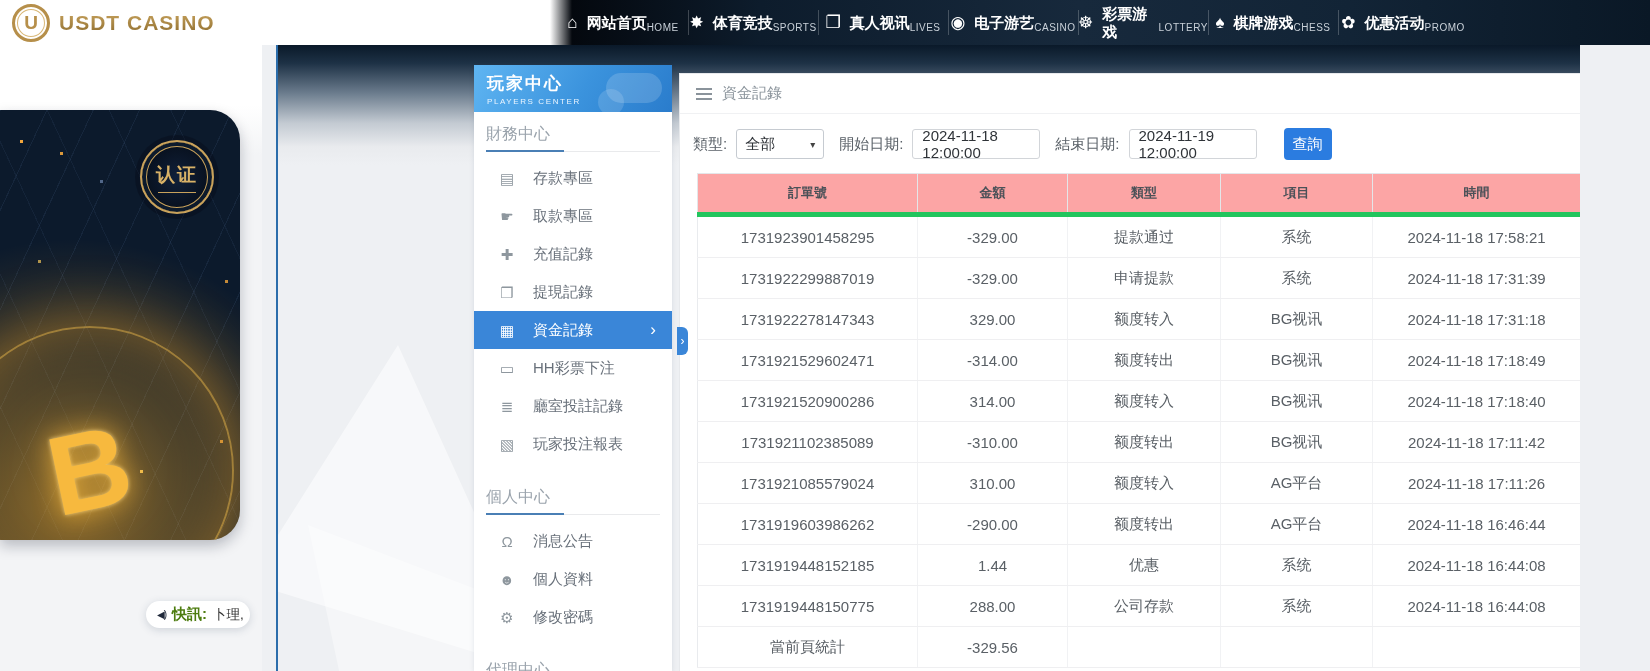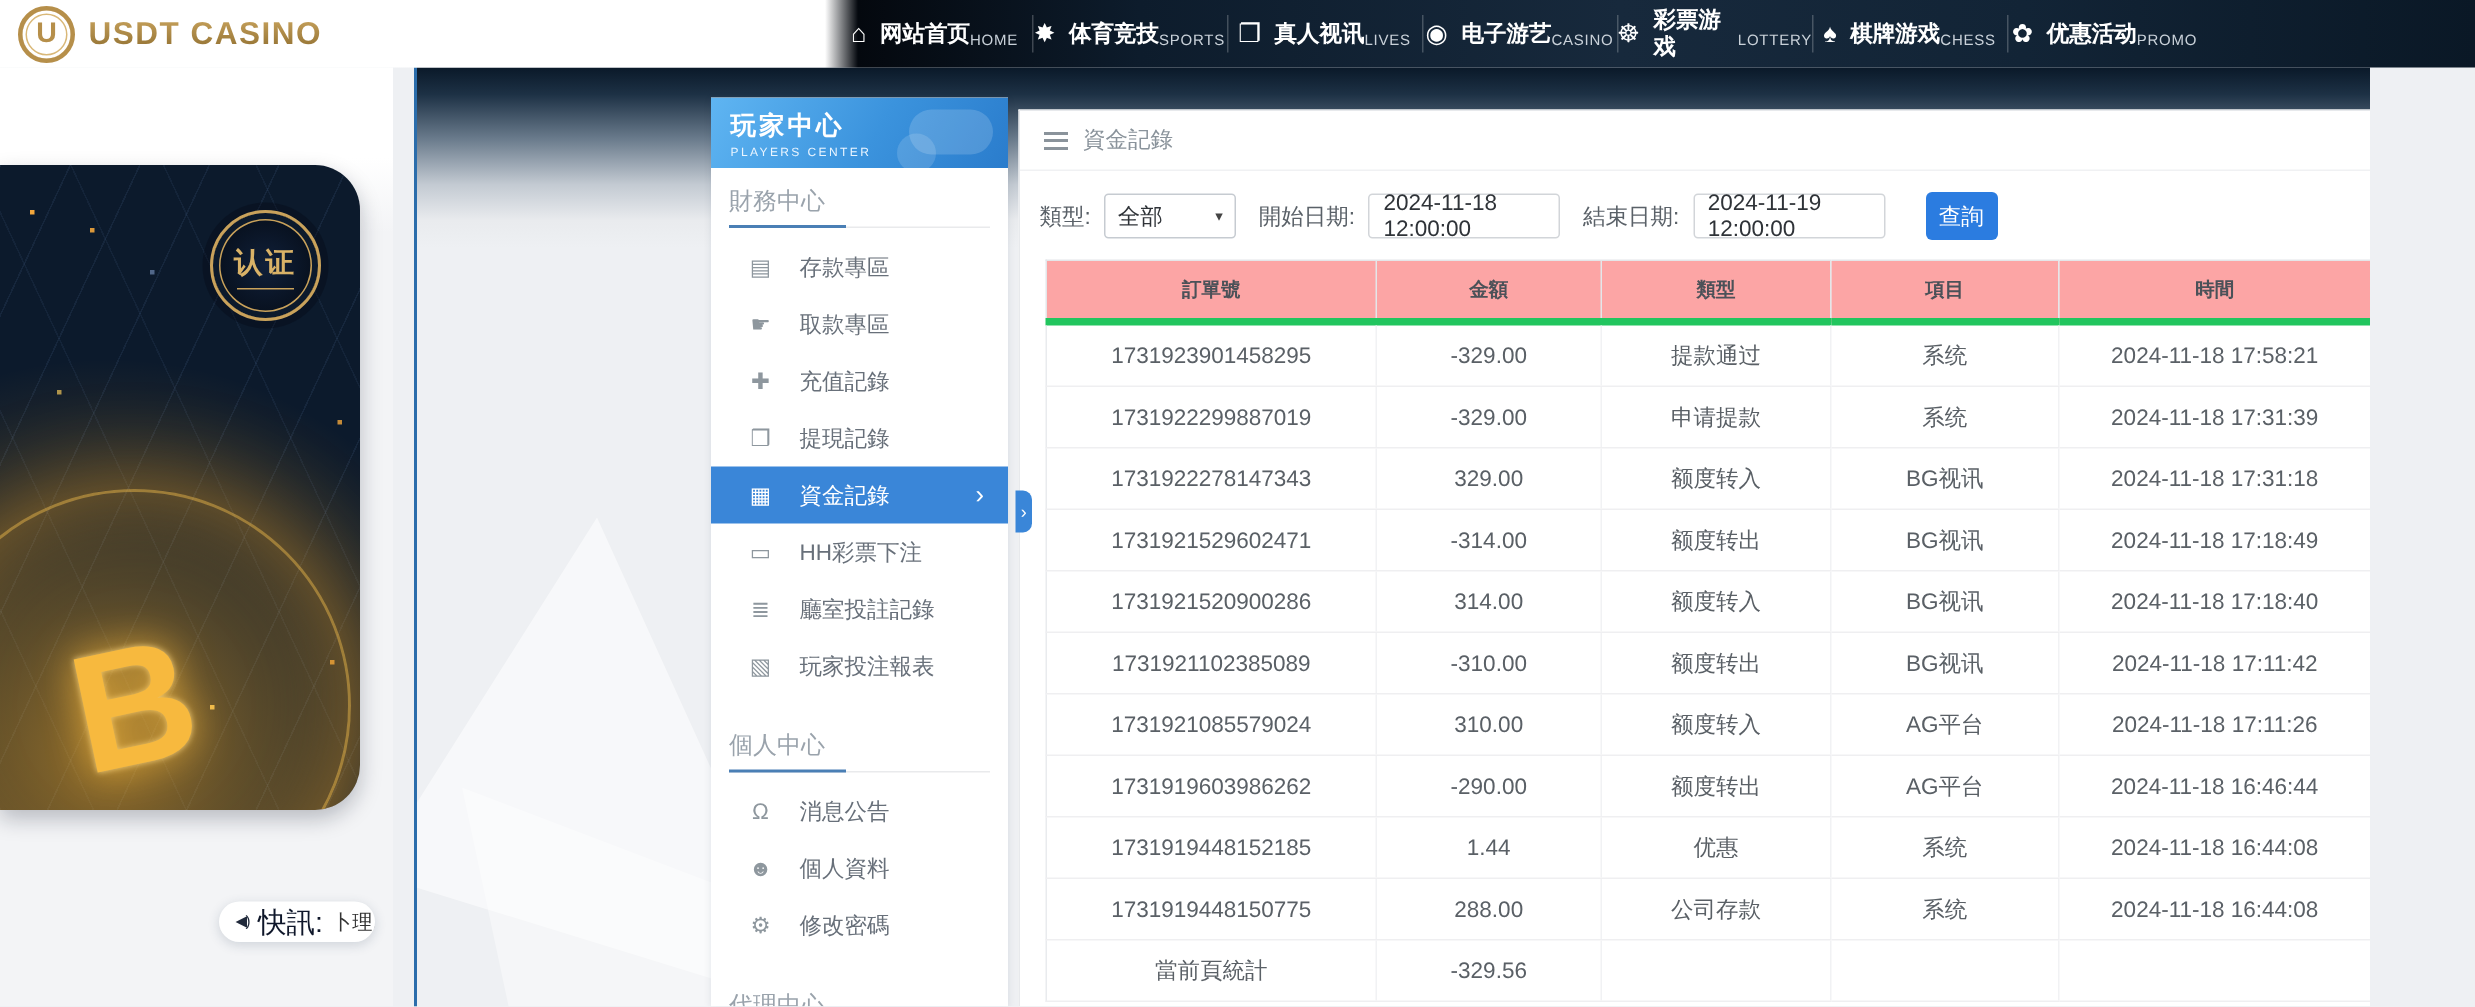--- a/index.html
+++ b/index.html
@@ -63,21 +63,21 @@
     display:flex;flex-direction:column;align-items:center;justify-content:center;color:#d9b267;
   }
   .cert-badge .txt{font-size:19px;font-weight:bold;letter-spacing:2px;}
   .cert-badge .bar{width:38px;height:1px;background:#c9a25b;margin-top:4px;}
   .ticker{
     position:absolute;left:146px;top:556px;width:104px;height:27px;border-radius:14px;
     background:#fff;box-shadow:0 2px 8px rgba(40,60,90,.18);
     display:flex;align-items:center;padding:0 0 0 11px;box-sizing:border-box;gap:6px;white-space:nowrap;overflow:hidden;
   }
   .ticker .spk{color:#20293a;font-size:10px;letter-spacing:-1px;}
-  .ticker .lbl{color:#0f172a;font-weight:normal;font-size:19px;}
+  .ticker .lbl{color:#4d7c0f;font-weight:bold;font-size:15px;}
   .ticker .msg{color:#333;font-size:13.5px;}
 
   
   .main{
     position:absolute;left:276px;top:45px;width:1304px;height:626px;overflow:hidden;z-index:1;
     border-left:2px solid #2b6dab;box-sizing:border-box;
     background:linear-gradient(180deg,#0a1929 0,#1d3145 18px,#6b7c8d 48px,#c3cad2 78px,#e9ebee 102px,#eef0f3 120px,#eef0f3 100%);
   }
   .tri1{position:absolute;left:-30px;top:300px;width:300px;height:330px;background:rgba(255,255,255,.55);
     clip-path:polygon(50% 0,100% 100%,0 72%);}

